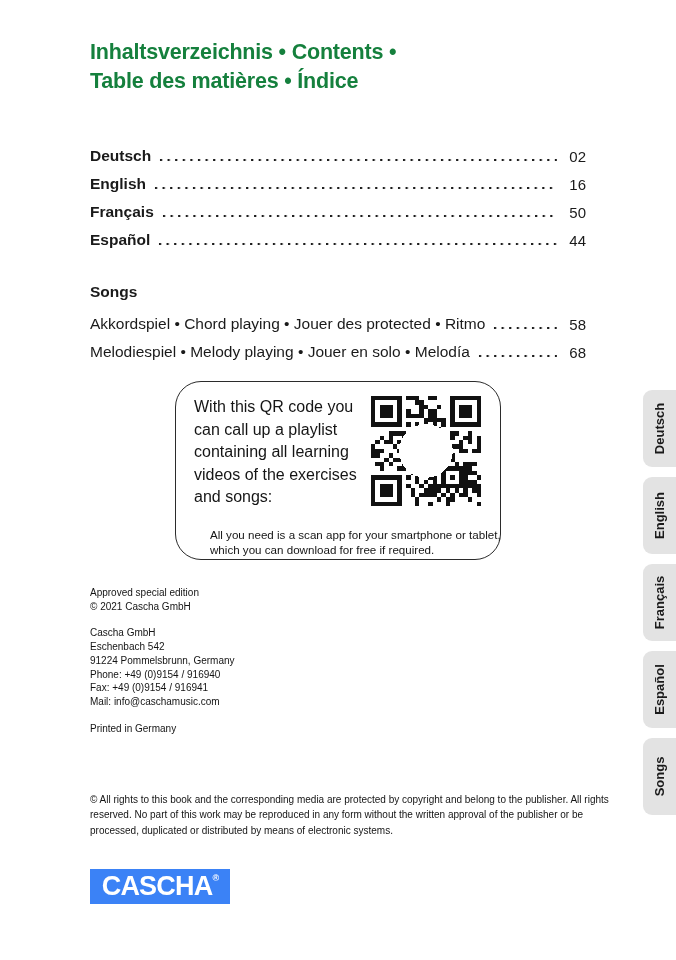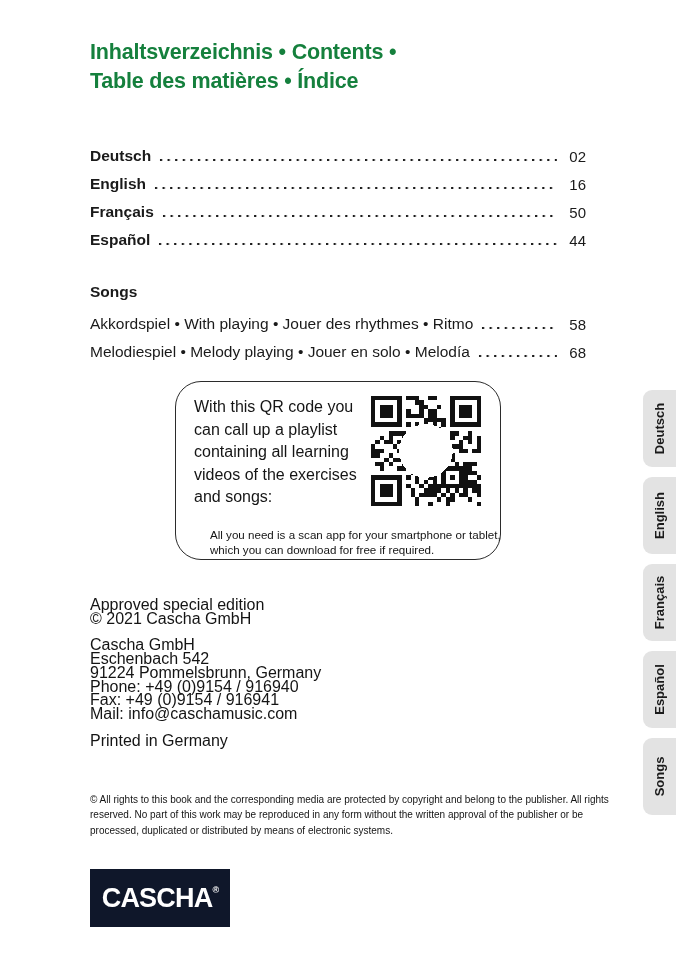--- a/index.html
+++ b/index.html
@@ -72,42 +72,42 @@
     left: 18px;
     top: 129px;
     width: 296px;
     margin: 16px;
     font-size: 11.6px;
     line-height: 15px;
     color: #151515;
   }
 
   
-  .imprint { position: absolute; left: 90px; top: 586px; font-size: 16px; line-height: 13.7px; color: #141414; margin-top: 12px; }
+  .imprint { position: absolute; left: 90px; top: 586px; font-size: 10px; line-height: 13.7px; color: #141414; }
   .imprint p { margin: 0 0 13px 0; }
   .pre { white-space: pre-line; }
 
   .copyright {
     position: absolute;
     left: 90px;
     top: 792px;
     width: 532px;
     font-size: 10px;
     line-height: 15.4px;
     color: #141414;
   }
 
   
   .logo {
     position: absolute;
     left: 90px;
     top: 869px;
     width: 140px;
-    height: 58px;
-    background: #0f172a;
+    height: 35px;
+    background: #3b82f6;
     display: flex;
     align-items: center;
     justify-content: center;
   }
   .logo-text {
     color: #ffffff;
     font-size: 27px;
     font-weight: bold;
     letter-spacing: -0.8px;
     line-height: 1;
@@ -169,21 +169,21 @@
     <div class="toc-row">
       <span class="toc-label">Español</span>
       <span class="leader"></span>
       <span class="toc-page">44</span>
     </div>
   </div>
 
   <div class="toc-block songs-block">
     <div class="section-header">Songs</div>
     <div class="toc-row">
-      <span class="toc-label">Akkordspiel • With playing • Jouer des rhythmes • Ritmo</span>
+      <span class="toc-label">Akkordspiel • Chord playing • Jouer des protected • Ritmo</span>
       <span class="leader"></span>
       <span class="toc-page">58</span>
     </div>
     <div class="toc-row">
       <span class="toc-label">Melodiespiel • Melody playing • Jouer en solo • Melodía</span>
       <span class="leader"></span>
       <span class="toc-page">68</span>
     </div>
   </div>
 

